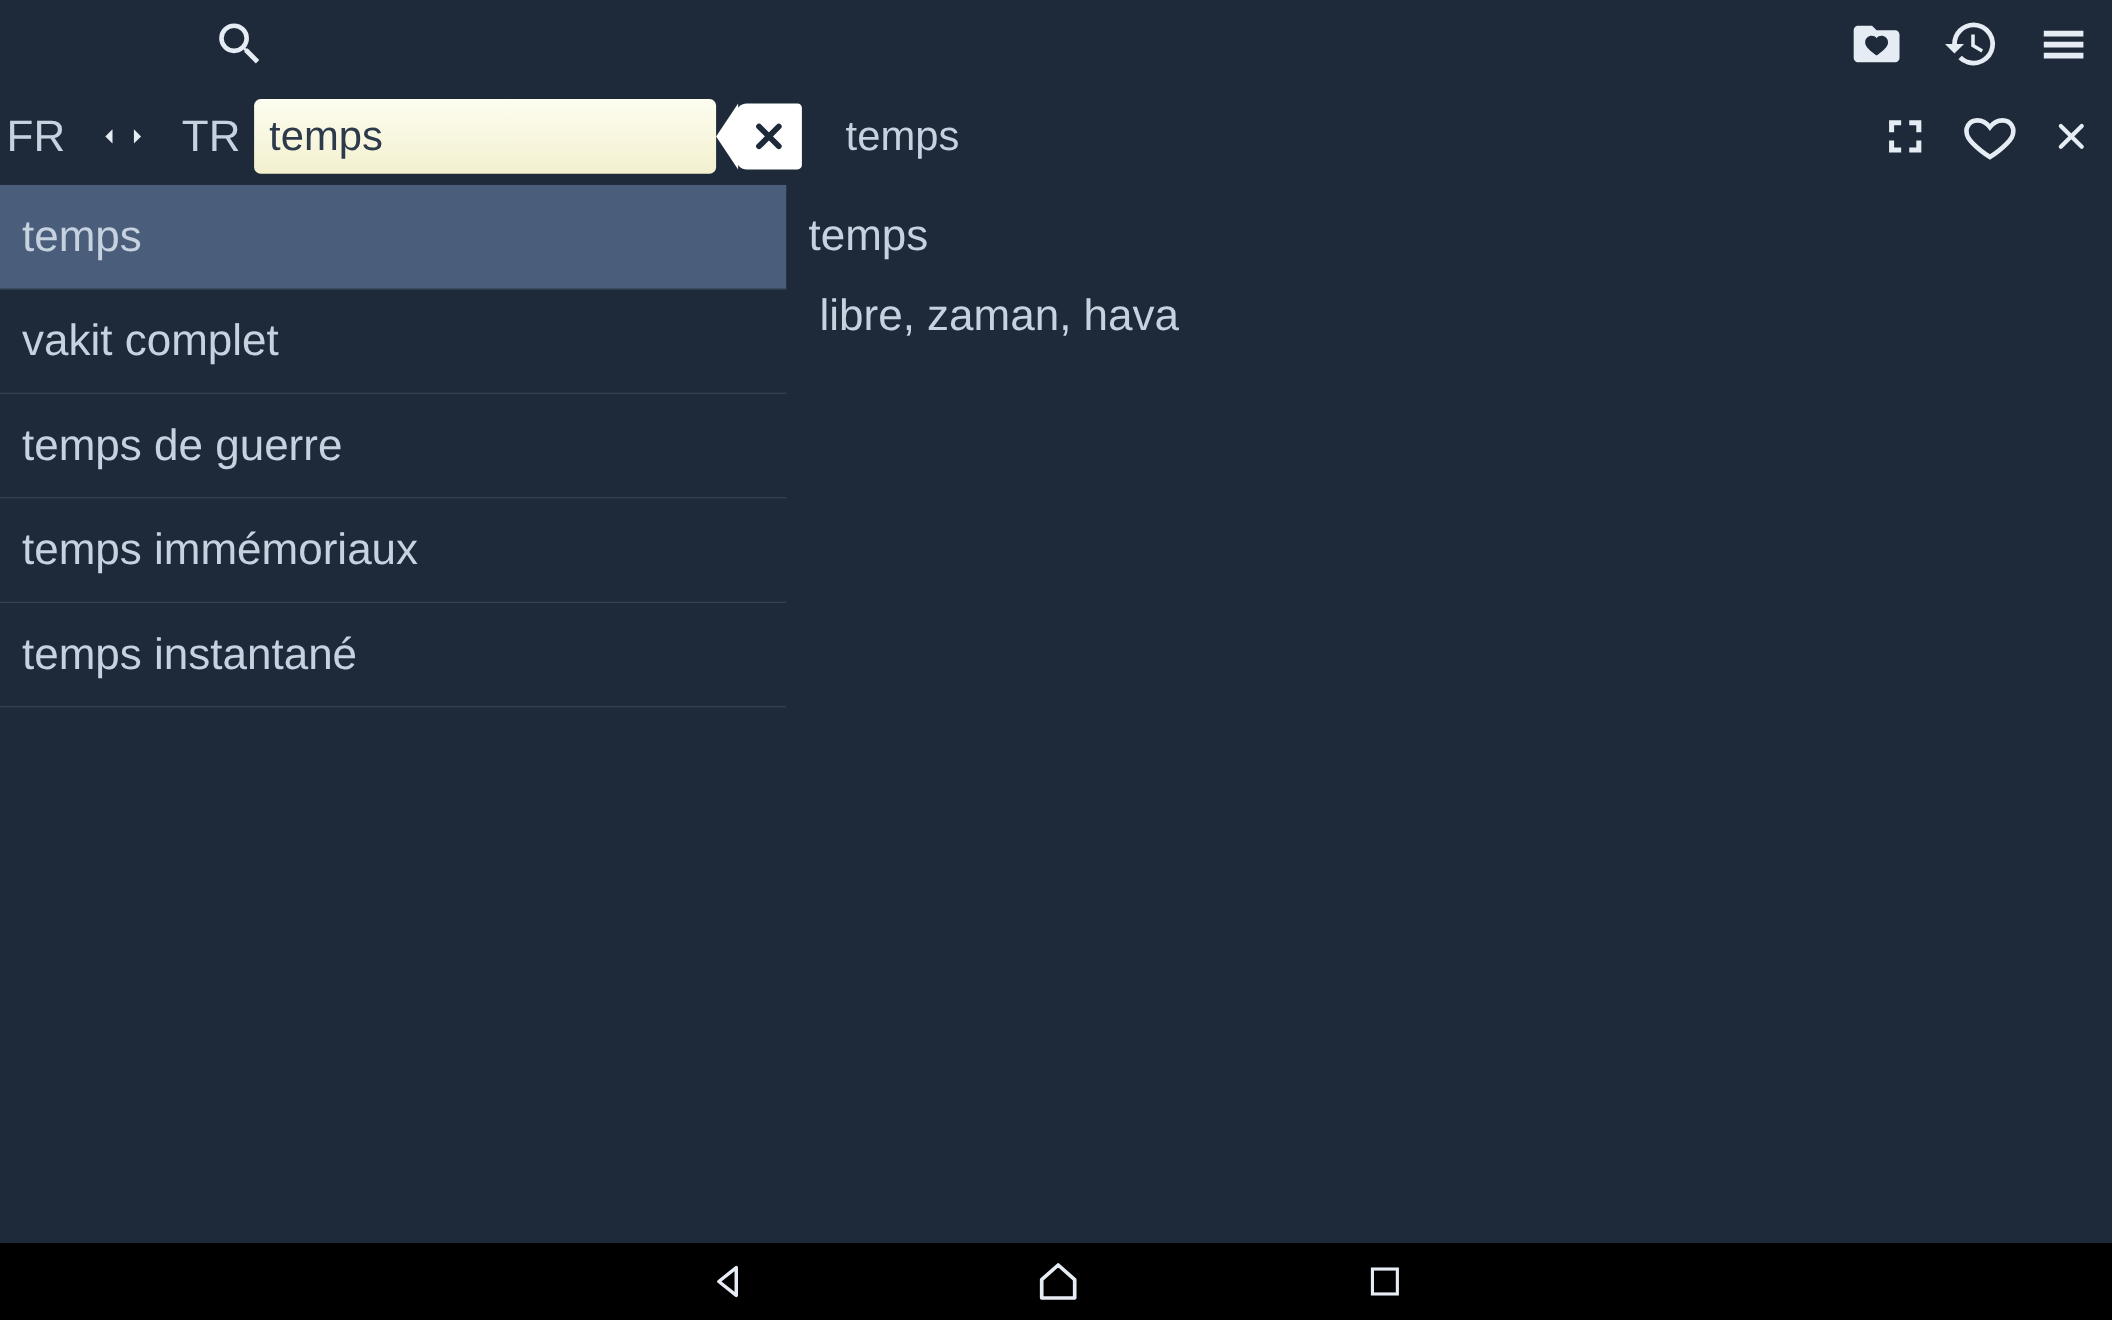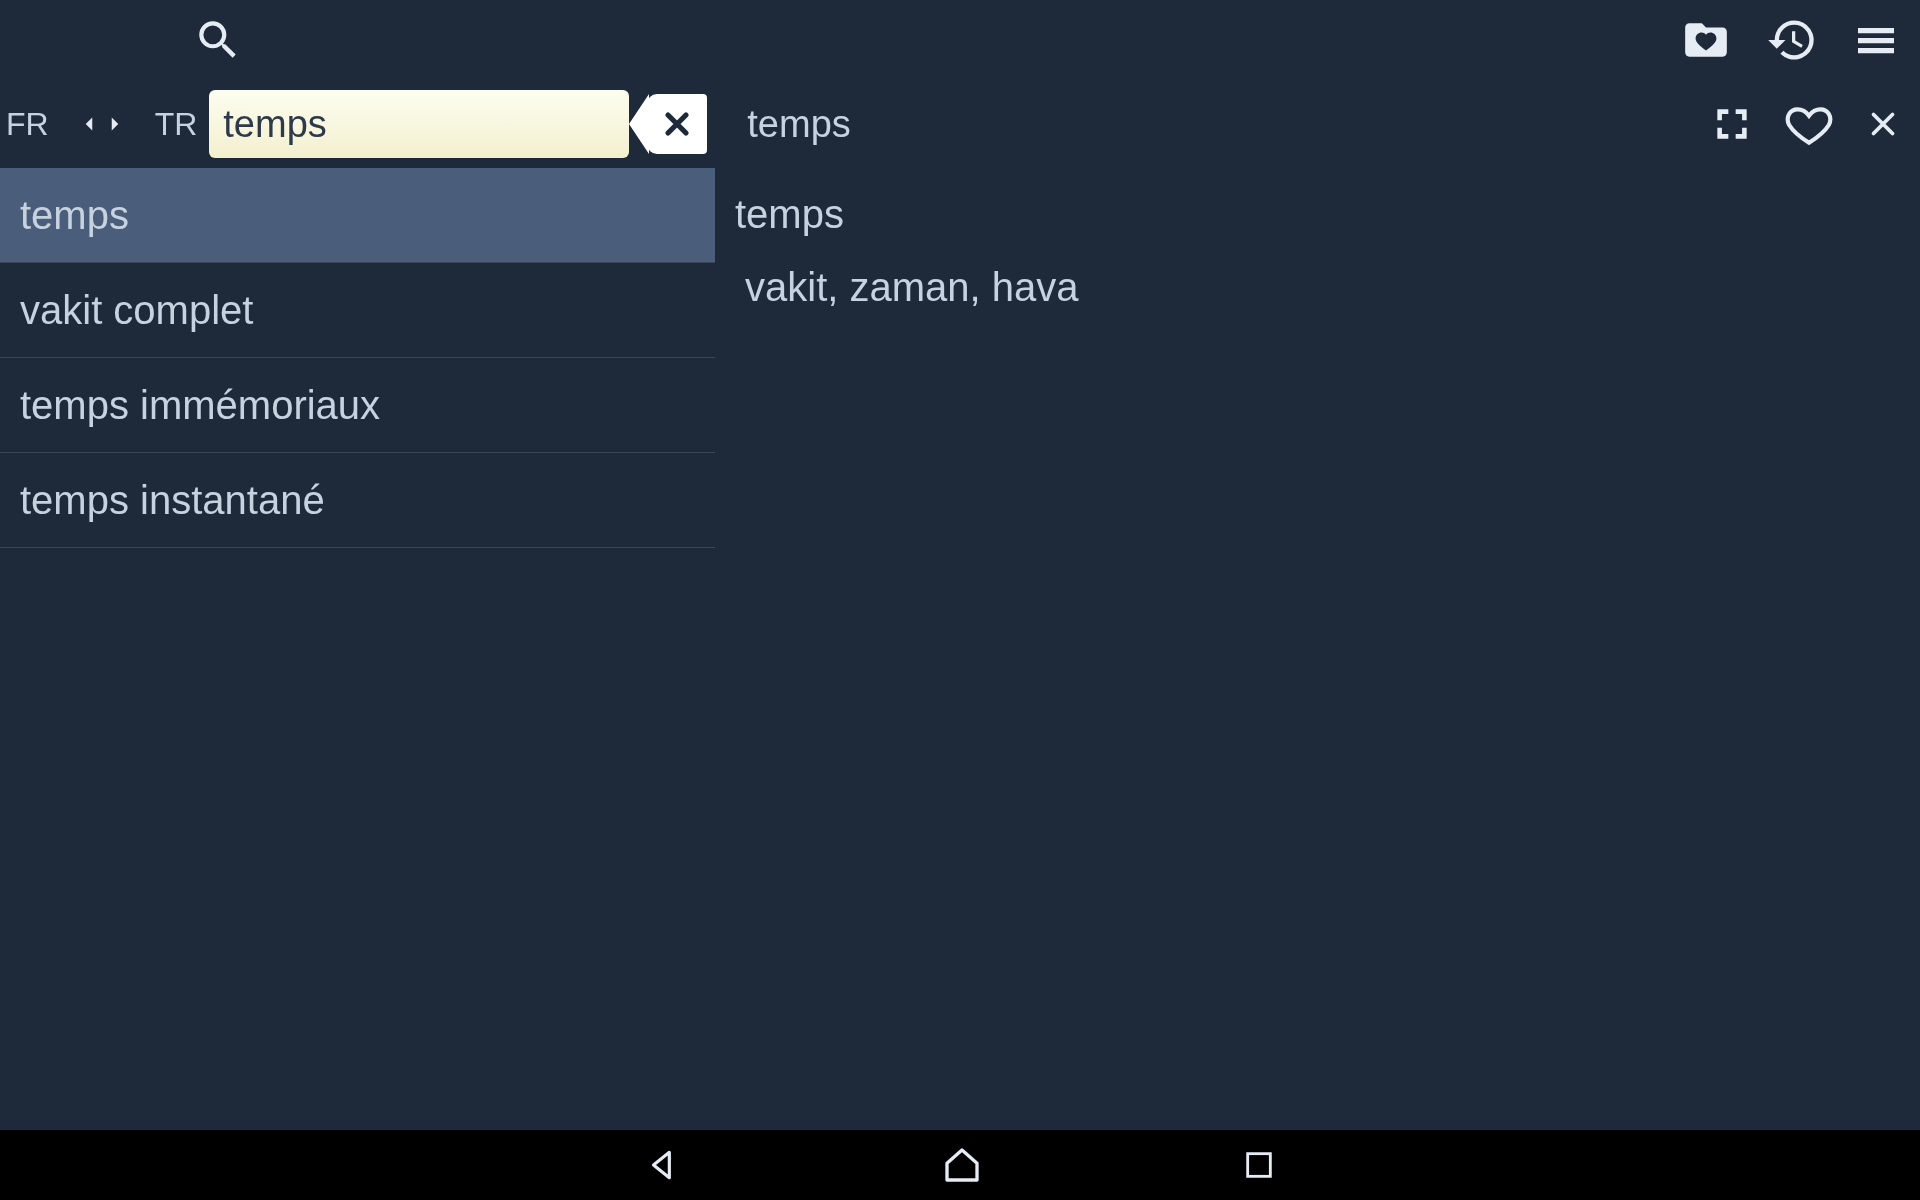--- a/index.html
+++ b/index.html
@@ -7,21 +7,21 @@
 
   .screen { position:relative; width:1920px; height:1200px; background:#1e2a3a; }
 
   
   .topbar { height:80px; display:flex; align-items:center; padding:0 18px; }
   .topbar-left { flex:1; display:flex; align-items:center; }
   .topbar-icons { display:flex; gap:32px; align-items:center; }
 
   
   .toolbar { height:88px; display:flex; align-items:center; padding:0 18px 0 4px; }
-  .lang-toggle { display:flex; align-items:center; color:#c7d2e0; font-size:32px;gap:23px; }
+  .lang-toggle { display:flex; align-items:center; color:#c7d2e0; font-size:40px;gap:23px; }
   .lang-toggle span { padding:0 2px; }
   .swap-icons { display:flex; gap:0px; margin:0 0px; }
 
   .search-wrap { margin-left:10px; width:420px; height:68px; border-radius:6px; background:linear-gradient(#fdfdf0,#f3f0cf); display:flex; align-items:center; padding:0 14px; }
   .search-input { flex:1; border:none; background:transparent; font-size:38px; color:#2d3a4a; outline:none; }
   .clear-btn { margin-left:18px; width:60px; height:60px; background:#fff; border-radius:10px 4px 4px 10px; display:flex; align-items:center; justify-content:center; position:relative; }
   .clear-btn::before{ content:""; position:absolute; left:-18px; top:50%; transform:translateY(-50%); border-right:20px solid #fff; border-top:30px solid transparent; border-bottom:30px solid transparent; }
   .clear-btn svg{position:relative; z-index:1;}
 
   .detail-head { flex:1; display:flex; align-items:center; color:#c7d2e0; font-size:38px; padding-left:40px; }
@@ -119,26 +119,27 @@
             <path d="M18 6L6 18M6 6l12 12" stroke="#e6ecf3" stroke-width="2.4" stroke-linecap="round"></path>
           </svg>
     </div>
   </div>
 </div>
 
 <div class="main">
   <div class="sidebar" id="sidebar">
         <div class="item selected">temps</div>
         <div class="item">vakit complet</div>
+        <div class="item">temps de guerre</div>
         <div class="item">temps immémoriaux</div>
         <div class="item">temps instantané</div>
       </div>
   <div class="detail">
     <div class="term">temps</div>
-    <div class="defs">vakit, zaman, hava</div>
+    <div class="defs">libre, zaman, hava</div>
   </div>
 </div>
 
 <div class="navbar">
   <div class="icon-btn">
     <svg width="38" height="38" viewBox="0 0 24 24">
           <path d="M16 4l-10 8 10 8z" fill="none" stroke="#e6ecf3" stroke-width="2" stroke-linejoin="round"></path>
         </svg>
   </div>
   <div class="icon-btn">

